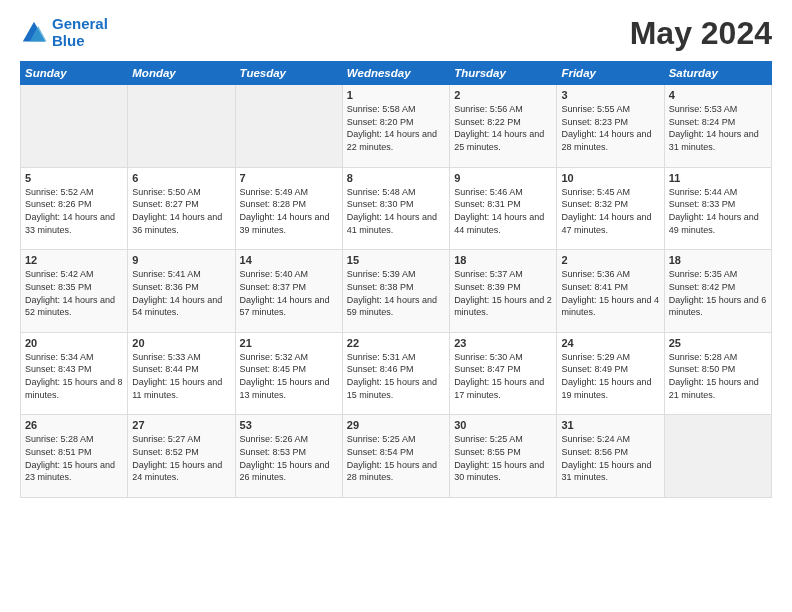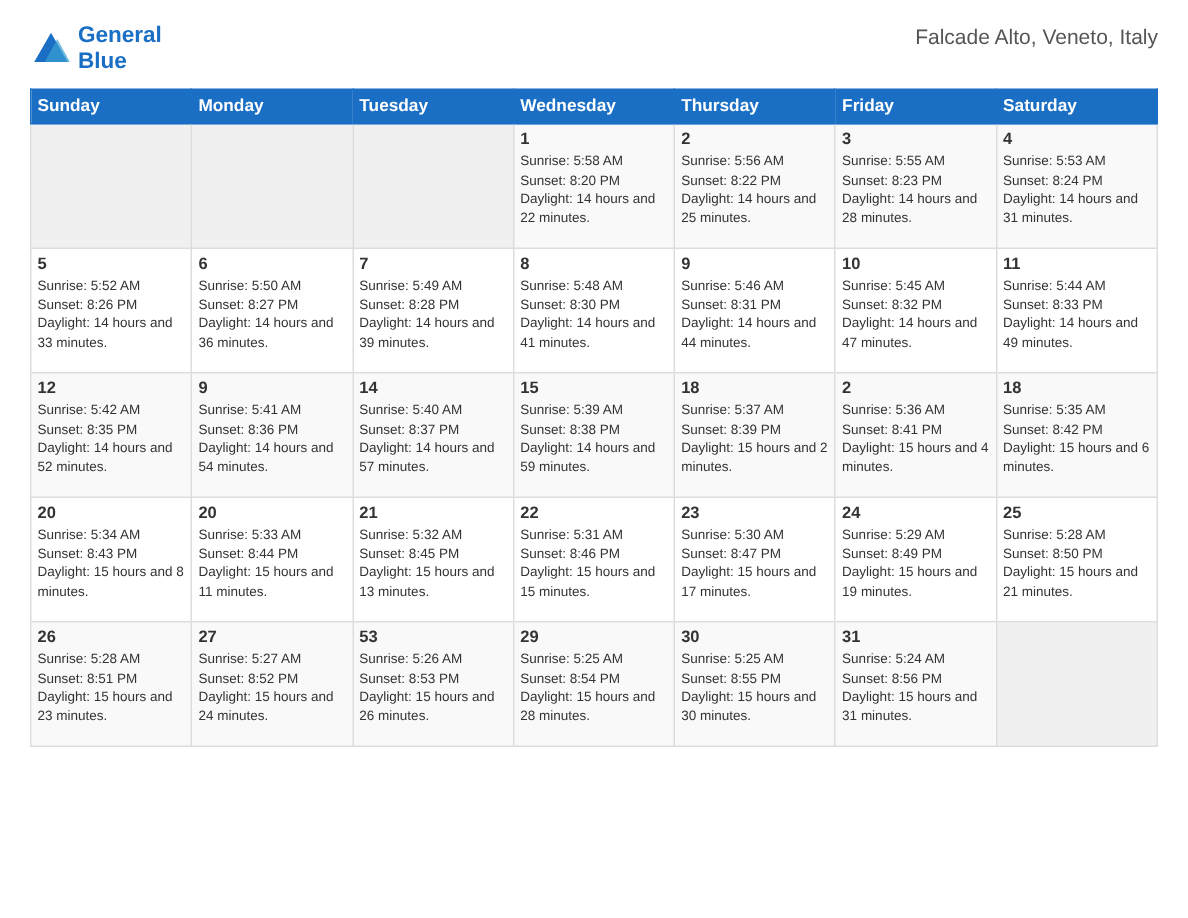--- a/index.html
+++ b/index.html
@@ -62,20 +62,21 @@
       table-layout: fixed;
     }
     .calendar thead tr th {
       background: #1a6fc4;
       color: #fff;
       font-size: 11.5px;
       font-weight: bold;
       padding: 5px 4px;
       text-align: left;
       border: 1px solid #1a6fc4;
+      font-style: italic;
     }
     .calendar tbody tr {
       background: #fff;
     }
     .calendar tbody tr:nth-child(odd) {
       background: #f9f9f9;
     }
     .calendar tbody td {
       border: 1px solid #ddd;
       vertical-align: top;
@@ -108,21 +109,21 @@
       <svg class="logo-icon" viewBox="0 0 40 40">
         <polygon points="20,4 36,32 4,32" fill="#1a6fc4"></polygon>
         <polygon points="26,10 38,32 14,32" fill="#3a9fd4" opacity="0.7"></polygon>
       </svg>
       <div class="logo-text">
         <div><span>General</span></div>
         <div><span>Blue</span></div>
       </div>
     </div>
     <div class="title-block">
-      <div class="subtitle">Falcade Alto, Veneto, Italy</div>
+      <div class="main-title">May 2024</div>
     </div>
   </div>
 
   <table class="calendar">
     <thead>
       <tr>
       <th>Sunday</th>
           <th>Monday</th>
           <th>Tuesday</th>
           <th>Wednesday</th>

